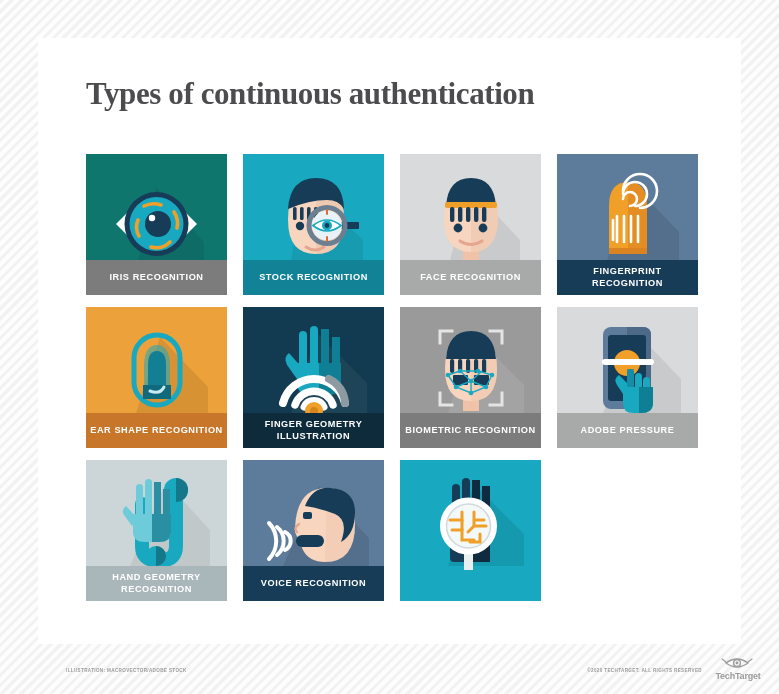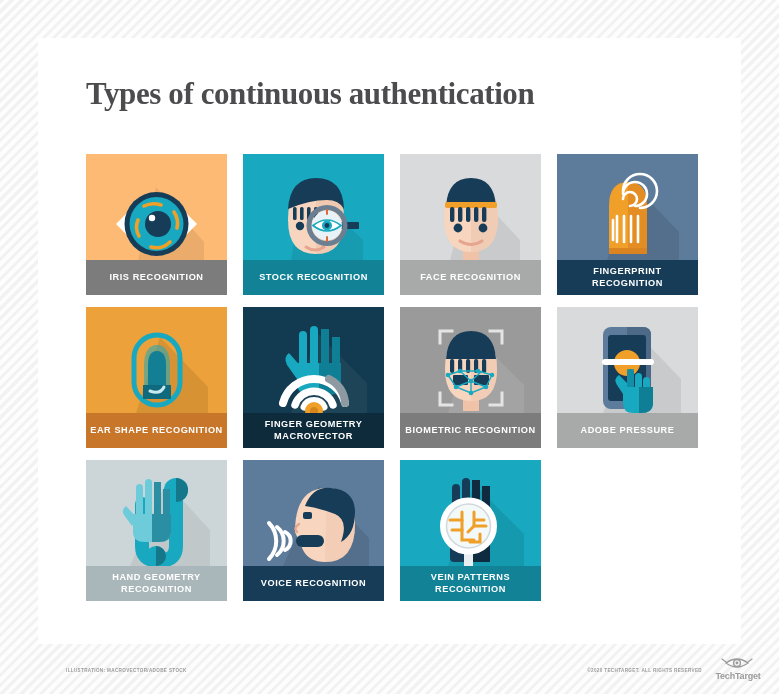--- a/index.html
+++ b/index.html
@@ -63,21 +63,21 @@
 <body>
 
 <div class="page">
 
   <div class="card">
 
     <div class="title">Types of continuous authentication</div>
 
     <div class="grid">
 
-      <div class="tile" style="background:#fdba74">
+      <div class="tile" style="background:#0f766e">
         <div class="art">
           <svg viewBox="0 0 141 141">
             <path d="M70 33 L118 88 L118 106 L52 106 Z" fill="#000" opacity=".07"></path>
             <path d="M30 70 L52 48 L52 92 Z" fill="#fff"></path>
             <path d="M111 70 L89 48 L89 92 Z" fill="#fff"></path>
             <circle cx="70.5" cy="70" r="32" fill="#173c58"></circle>
             <circle cx="70.5" cy="70" r="27" fill="#18a9c0"></circle>
             <circle cx="72" cy="70" r="13" fill="#173c58"></circle>
             <circle cx="66" cy="64" r="3.2" fill="#fff"></circle>
             <g stroke="#f0a028" stroke-width="3.6" fill="none" stroke-linecap="round">
@@ -194,21 +194,21 @@
             <g fill="none" stroke-linecap="round">
               <path d="M40 96 a32 32 0 0 1 62 0" stroke="#ffffff" stroke-width="8"></path>
               <path d="M52 98 a20 20 0 0 1 38 0" stroke="#ffffff" stroke-width="7.5"></path>
               <path d="M61 100 a11 11 0 0 1 20 0" stroke="#ffffff" stroke-width="7"></path>
               <path d="M86 72 a28 28 0 0 1 16 24" stroke="#8d9aa2" stroke-width="8"></path>
             </g>
             <circle cx="71" cy="104" r="9" fill="#f0a028"></circle>
             <circle cx="71" cy="104" r="4" fill="#d4851c"></circle>
           </svg>
         </div>
-        <div class="label" style="background:#0d2b3b">FINGER GEOMETRY MACROVECTOR</div>
+        <div class="label" style="background:#0d2b3b">FINGER GEOMETRY ILLUSTRATION</div>
       </div>
 
       <div class="tile" style="background:#9a9a9a">
         <div class="art">
           <svg viewBox="0 0 141 141">
             <path d="M72 26 L124 78 L124 106 L48 106 Z" fill="#fff" opacity=".09"></path>
             <rect x="63" y="88" width="16" height="16" fill="#f0c3a8"></rect>
             <path d="M45 62 q0 -34 26 -34 q26 0 26 34 q0 32 -26 32 q-26 0 -26 -32 Z" fill="#f7d5be"></path>
             <path d="M71 28 q26 0 26 34 q0 32 -26 32 Z" fill="#edc4ab" opacity=".5"></path>
             <path d="M46 52 q2 -28 25 -28 q23 0 25 28 Z" fill="#173c58"></path>
@@ -336,21 +336,20 @@
               <path d="M52 70 l10 0 l0 10 l12 0"></path>
               <path d="M62 60 l0 10"></path>
               <path d="M74 52 l0 14 l12 0"></path>
               <path d="M74 66 l-6 6"></path>
               <path d="M80 74 l0 8 l-10 0"></path>
               <path d="M84 60 l-8 0"></path>
             </g>
             <circle cx="68.5" cy="66" r="26" fill="none" stroke="#ffffff" stroke-width="5"></circle>
           </svg>
         </div>
-        <div class="label" style="background:#128397">VEIN PATTERNS RECOGNITION</div>
       </div>
 
     </div>
   </div>
 
   <div class="footer-left">ILLUSTRATION: MACROVECTOR/ADOBE STOCK</div>
   <div class="footer-right">©2020 TECHTARGET. ALL RIGHTS RESERVED</div>
 
   <div class="tt-logo">
     <svg width="58" height="16" viewBox="0 0 58 16" style="position:absolute;right:2px;top:0;">

